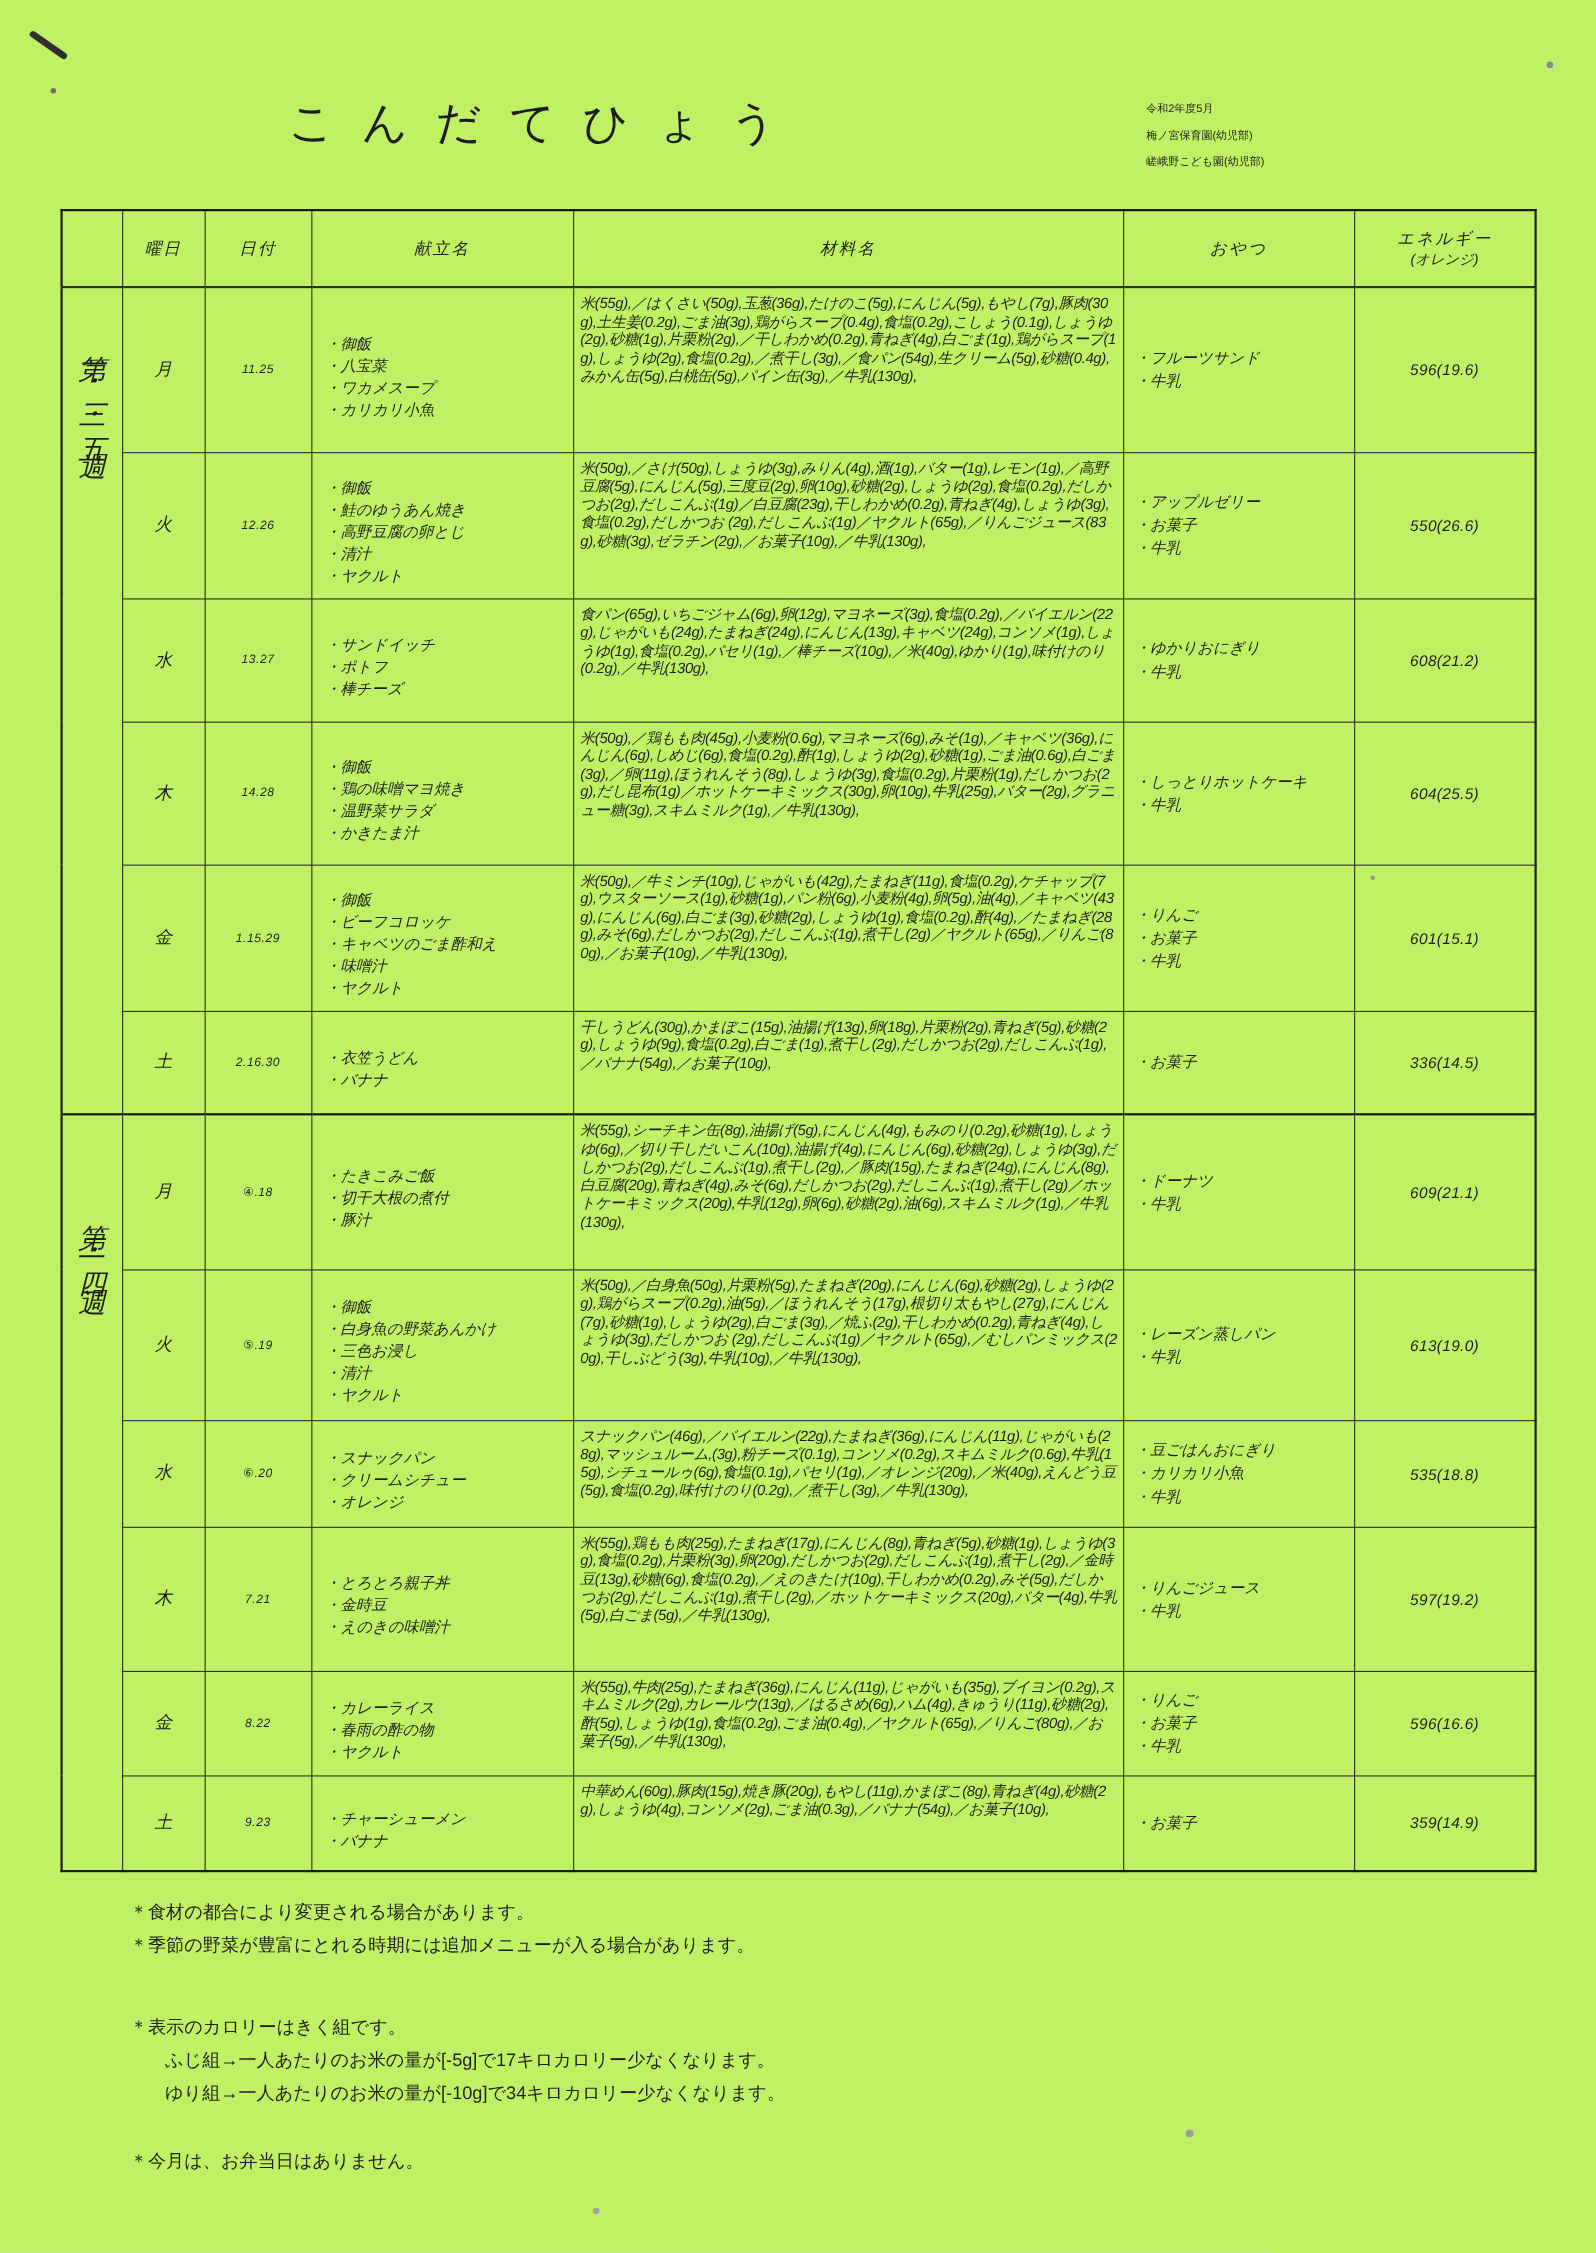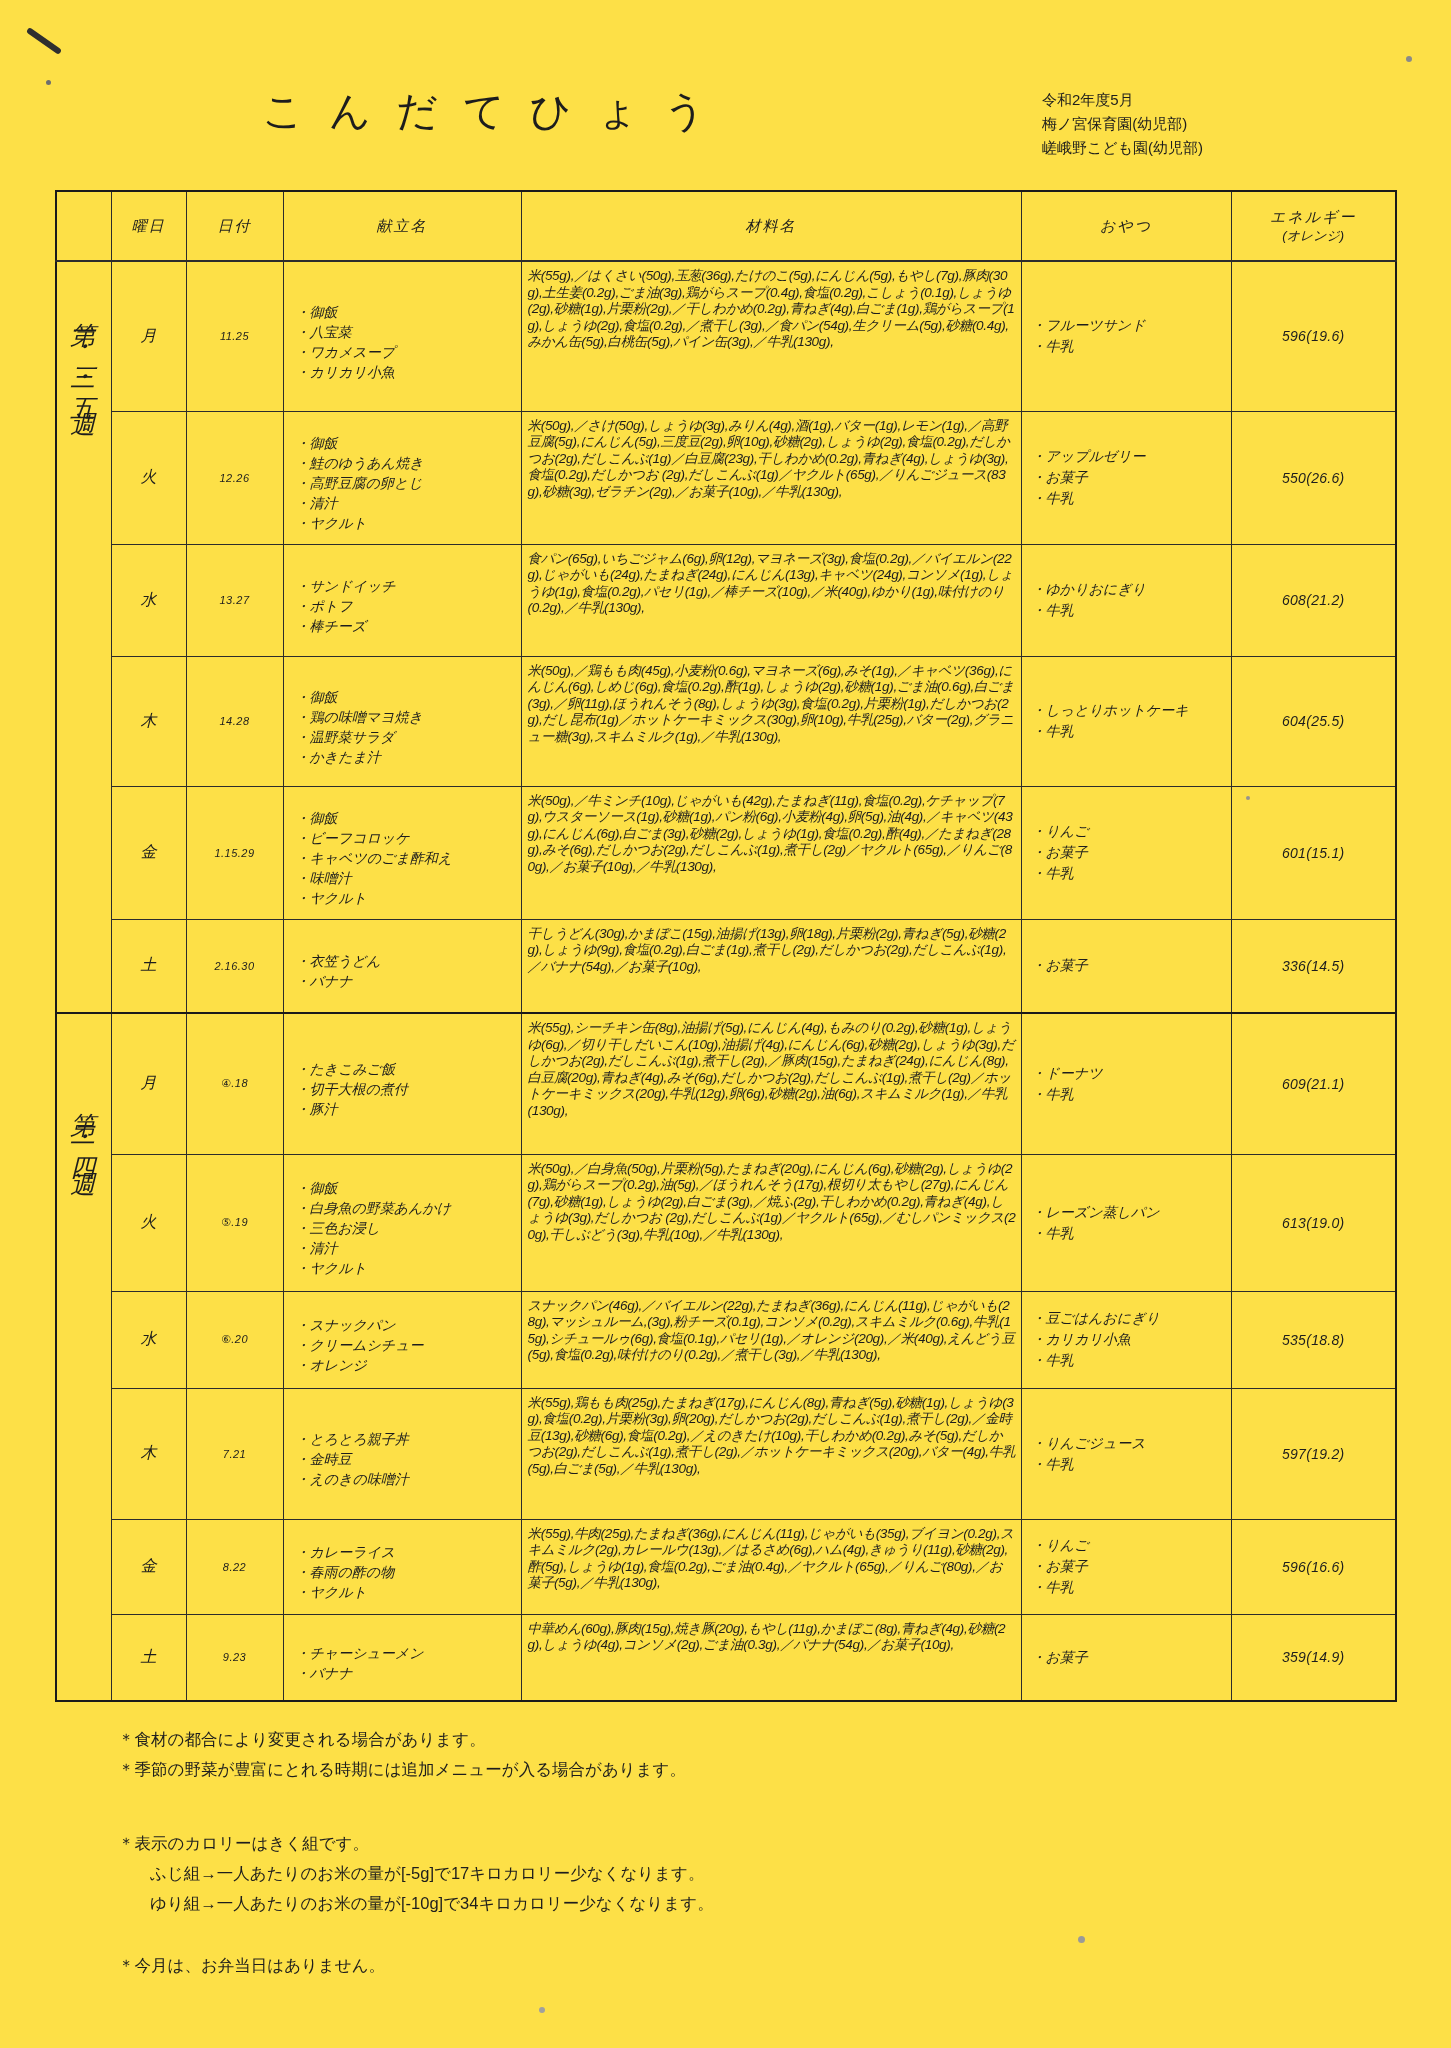--- a/index.html
+++ b/index.html
@@ -1,25 +1,25 @@
 <!DOCTYPE html>
 <html><head>
 <meta charset="utf-8">
 <style>
   html,body{margin:0;padding:0;background:#cfcfcb;}
   .page{
     position:relative;width:1451px;height:2048px;margin:0 auto;
-    background:#fde047;overflow:hidden;
+    background:#bef264;overflow:hidden;
     font-family:"Liberation Sans","DejaVu Sans",sans-serif;color:#1d1d1d;
   }
   .title{
     position:absolute;left:262px;top:84px;font-size:41px;font-weight:500;
     letter-spacing:25px;white-space:nowrap;
   }
-  .school-info{position:absolute;left:1042px;top:88px;font-size:15px;line-height:24px;}
+  .school-info{position:absolute;left:1042px;top:88px;font-size:10px;line-height:24px;}
   .menu-table{
     position:absolute;left:55px;top:190px;width:1340px;
     border-collapse:collapse;table-layout:fixed;
     border:2px solid #1a1a1a;
     font-style:italic;
   }
   .menu-table th,.menu-table td{border:1px solid #2c2c2c;overflow:hidden;}
   .menu-table thead th{
     height:66px;font-size:15px;font-weight:500;text-align:center;
     vertical-align:middle;border-bottom-width:2px;letter-spacing:2px;

